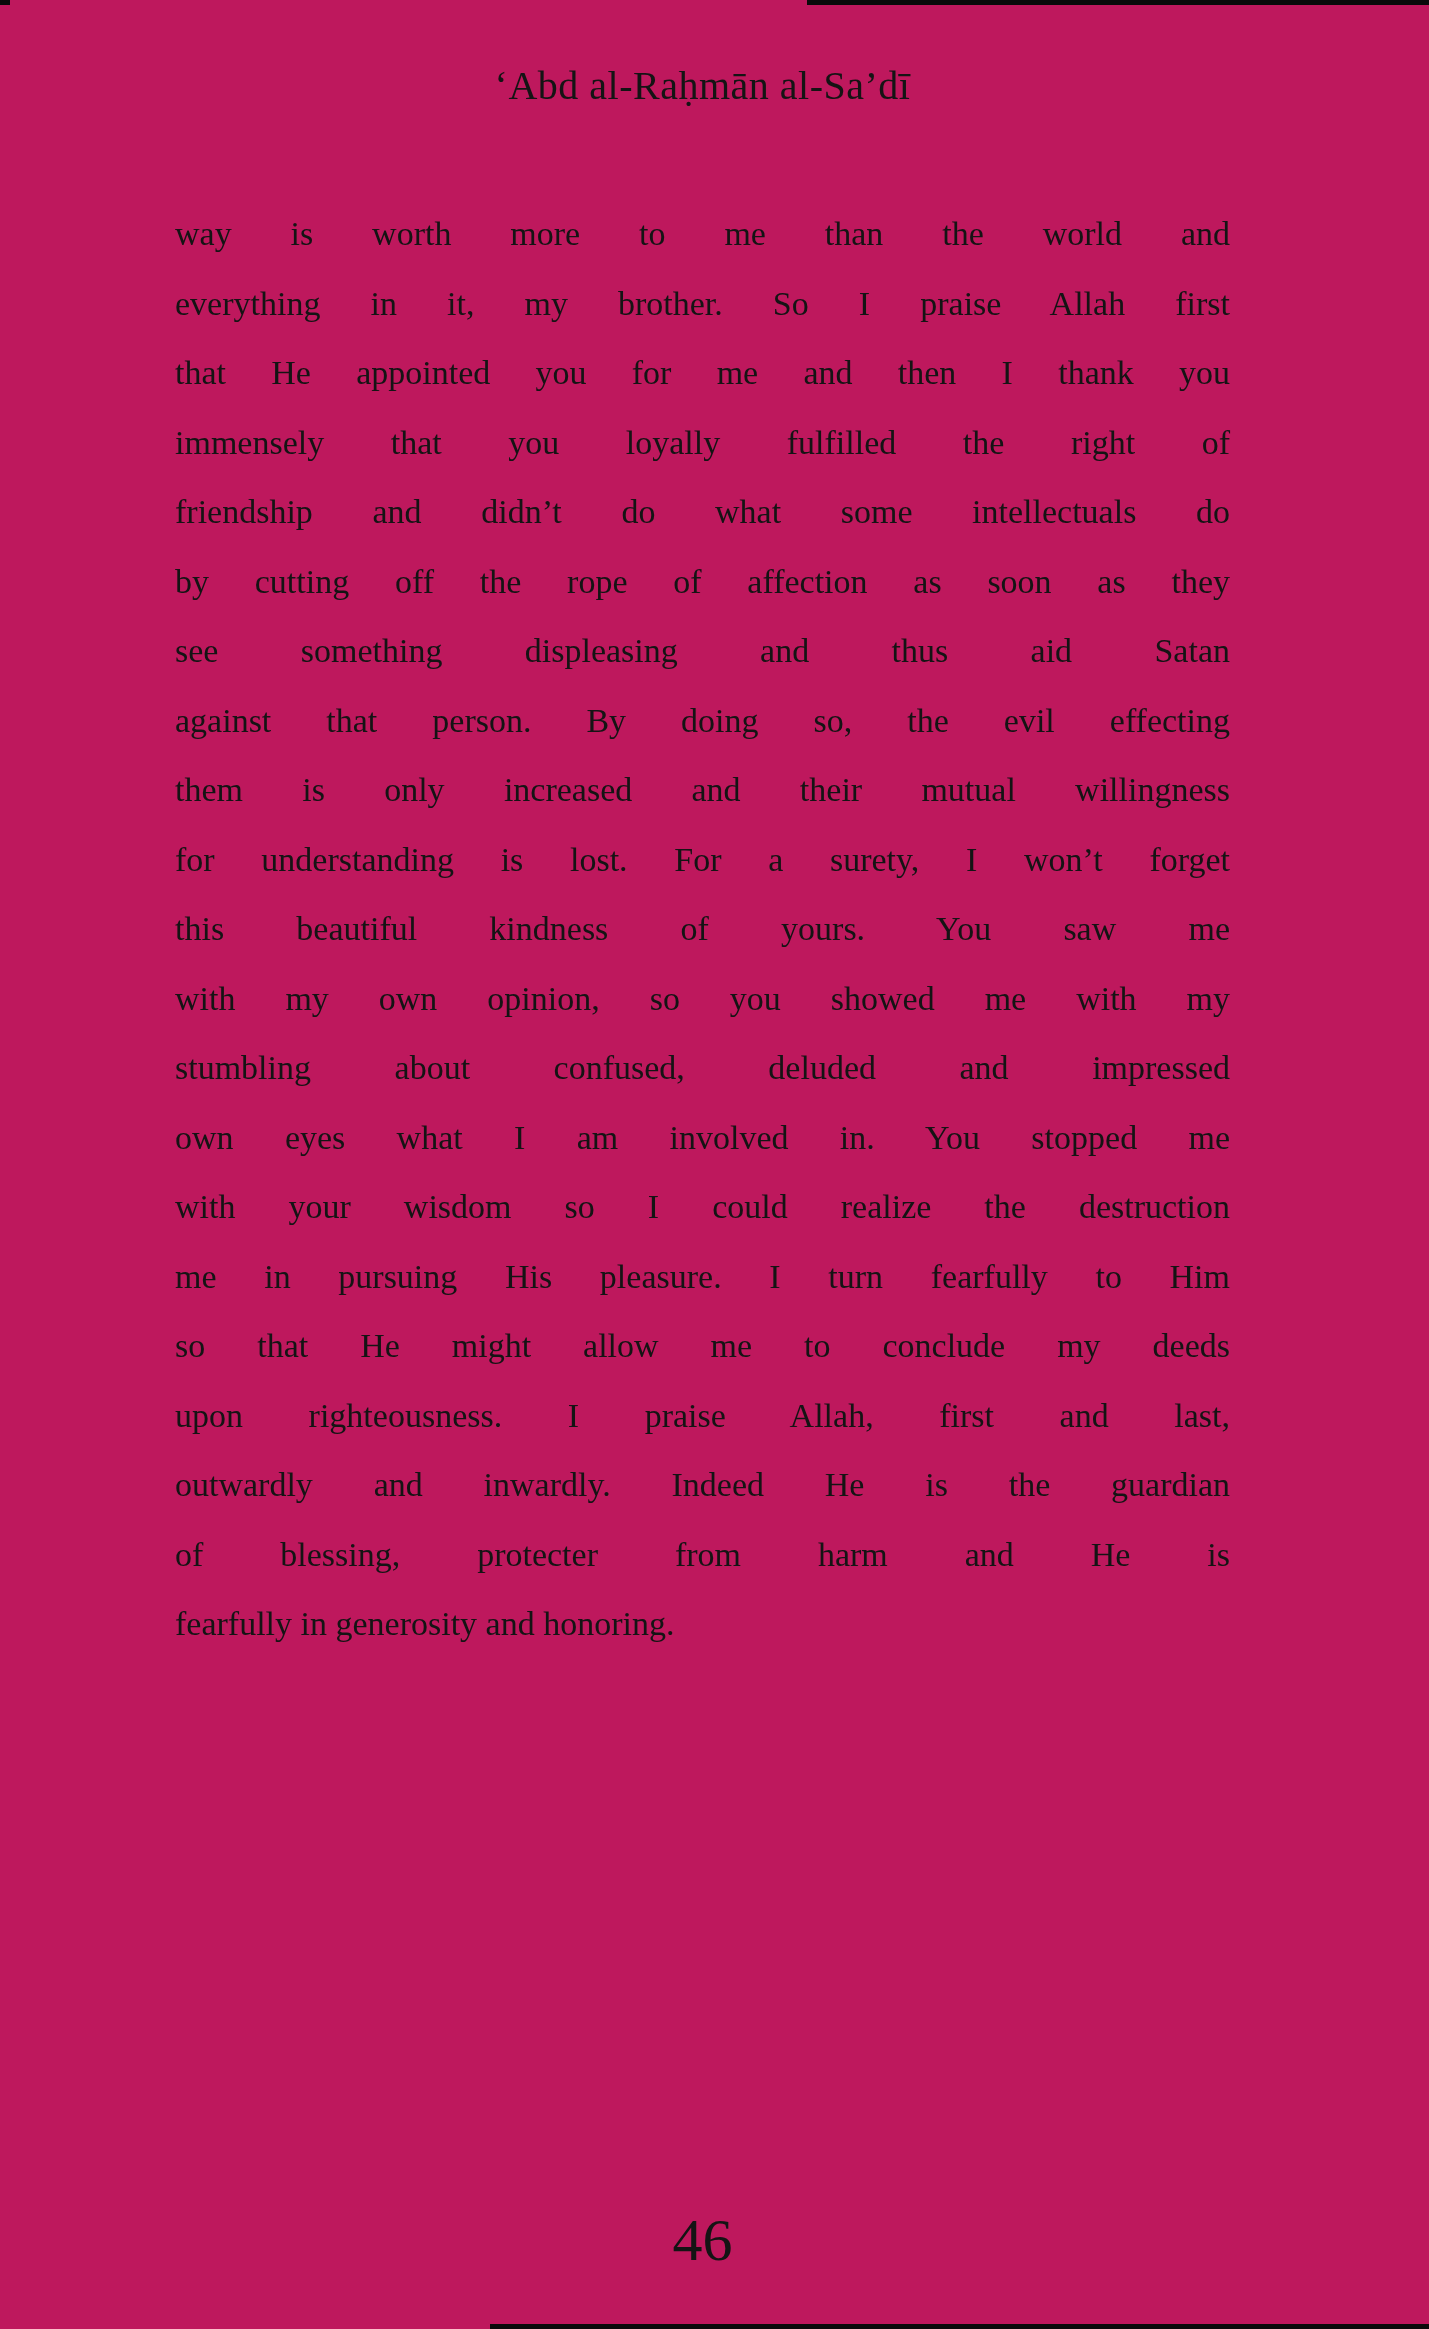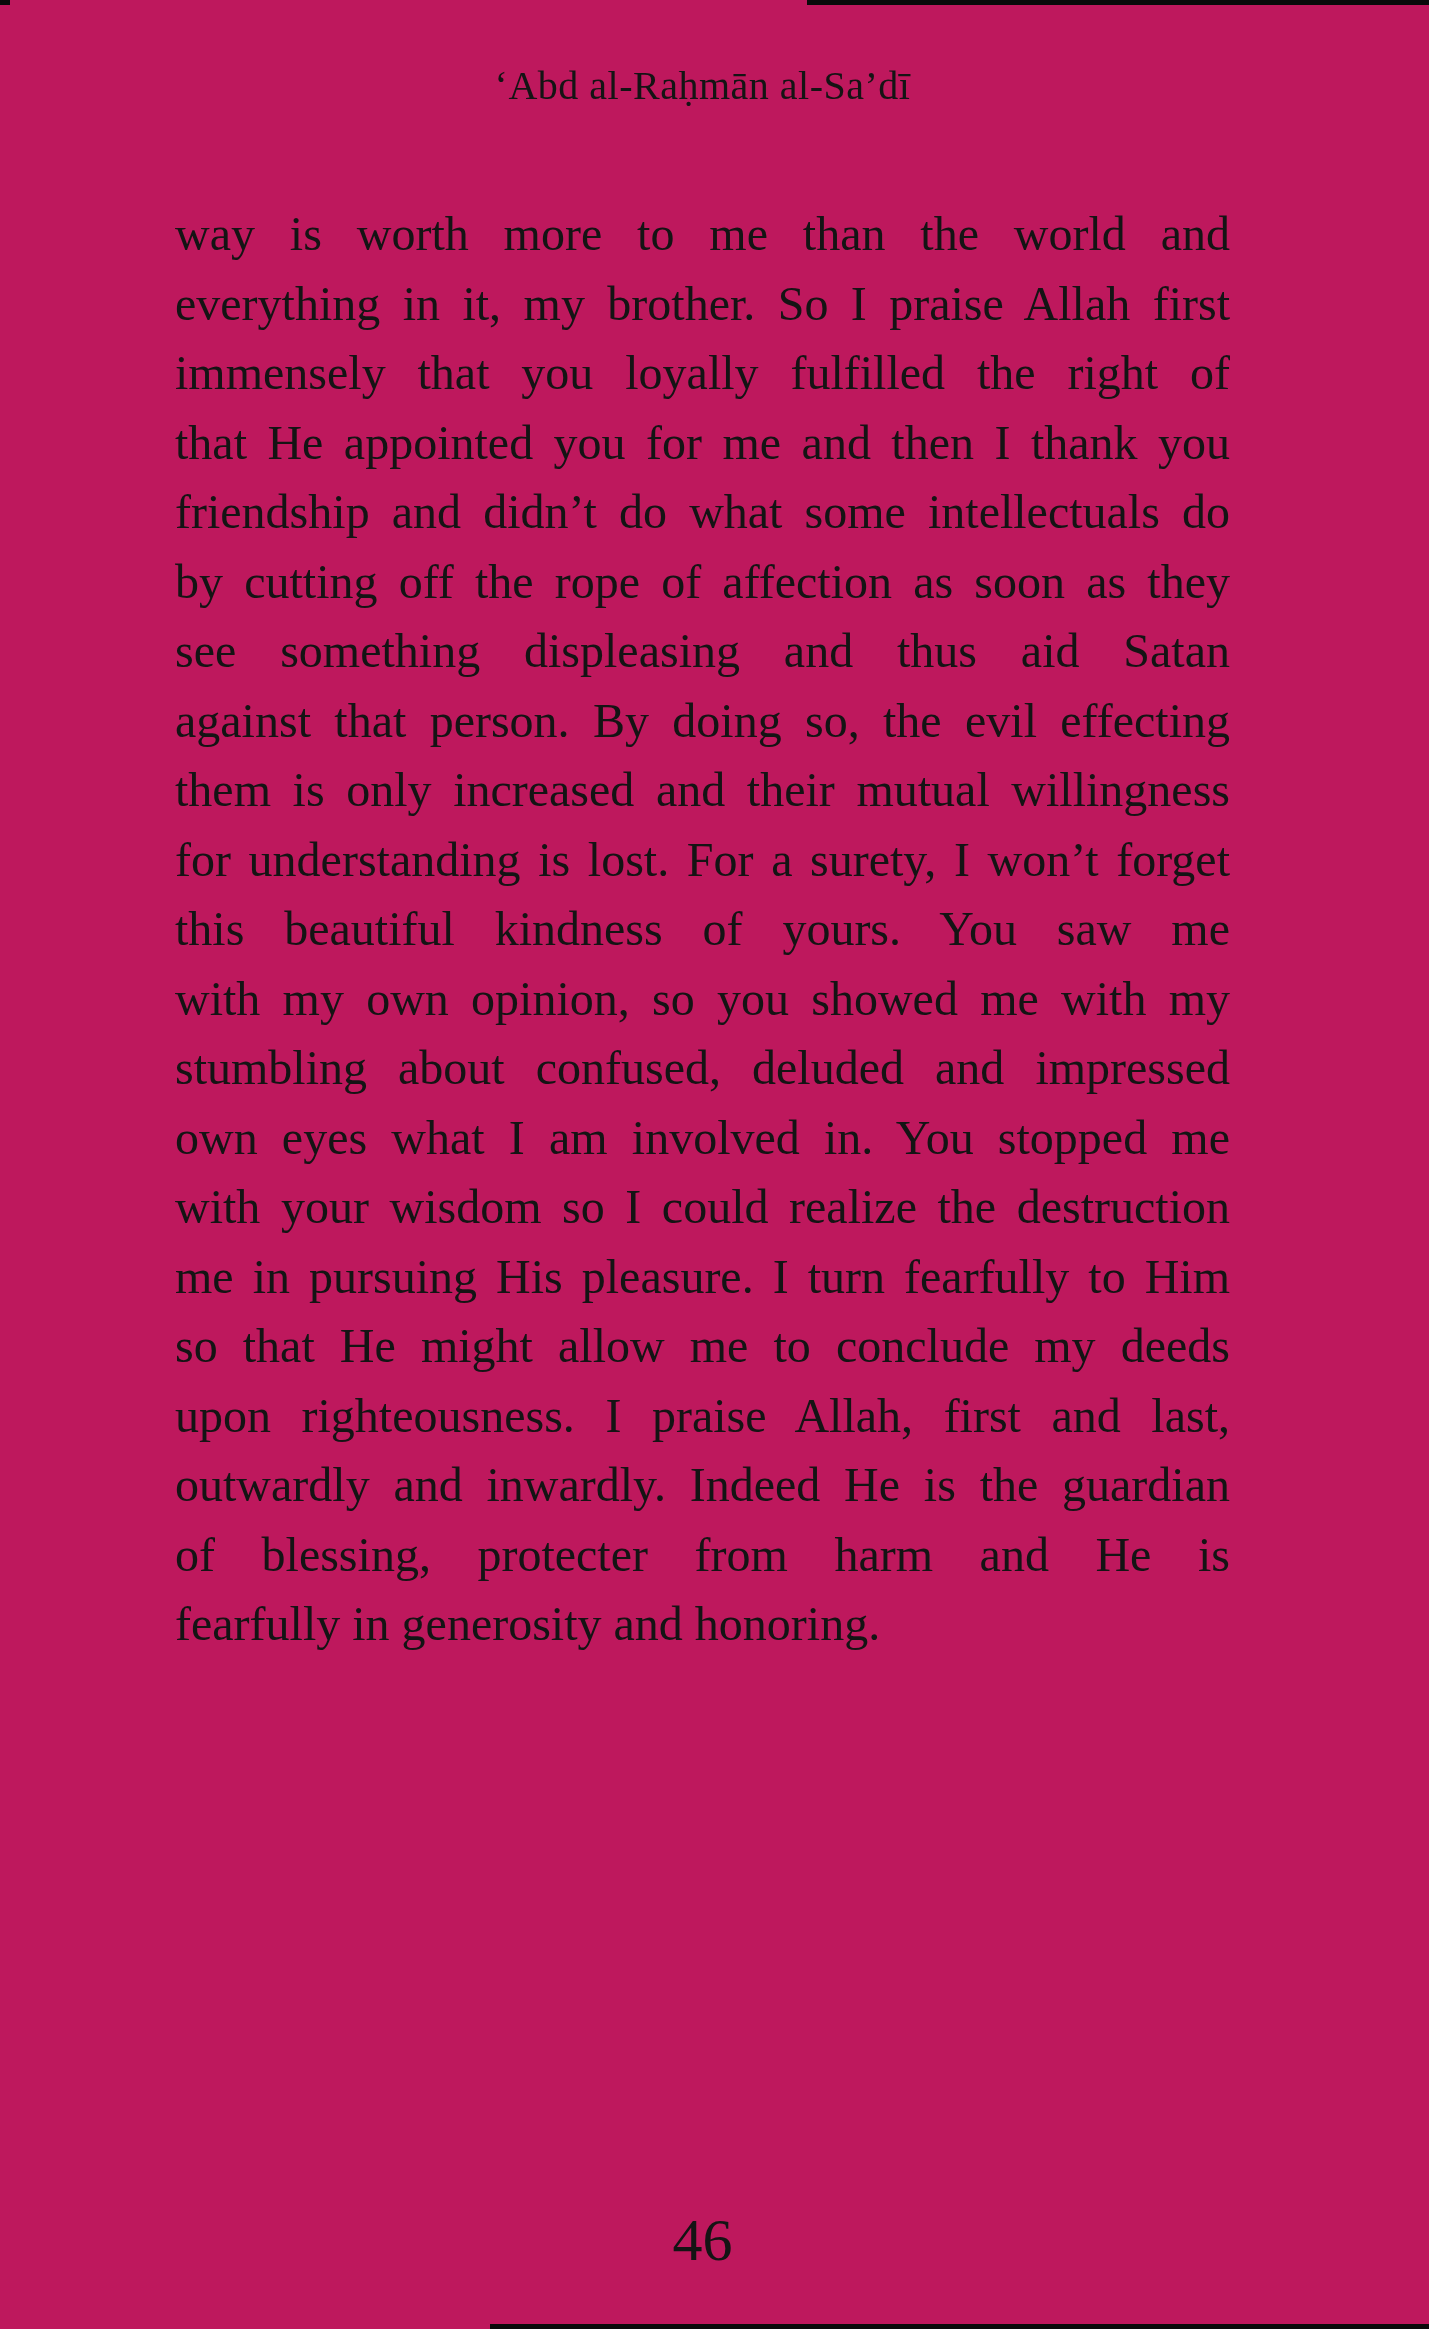--- a/index.html
+++ b/index.html
@@ -33,21 +33,21 @@
     text-align: center;
     font-size: 40px;
     letter-spacing: 0.5px;
     white-space: nowrap;
   }
   .body-text {
     position: absolute;
     left: 175px;
     top: 199px;
     width: 1055px;
-    font-size: 48px;
+    font-size: 34px;
     line-height: 69.5px;
   }
   .text-line {
     text-align: justify;
     text-align-last: justify;
     white-space: normal;
   }
   .text-line:last-child {
     text-align-last: left;
   }
@@ -67,22 +67,22 @@
   <div class="artifact top-left"></div>
   <div class="artifact top-right"></div>
   <div class="artifact bottom-right"></div>
 
   <div class="running-header">‘Abd al-Raḥmān al-Sa’dī</div>
 
   <div class="body-text">
 
   <div class="text-line">way is worth more to me than the world and</div>
       <div class="text-line">everything in it, my brother. So I praise Allah first</div>
+      <div class="text-line">that He appointed you for me and then I thank you</div>
       <div class="text-line">immensely that you loyally fulfilled the right of</div>
-      <div class="text-line">that He appointed you for me and then I thank you</div>
       <div class="text-line">friendship and didn’t do what some intellectuals do</div>
       <div class="text-line">by cutting off the rope of affection as soon as they</div>
       <div class="text-line">see something displeasing and thus aid Satan</div>
       <div class="text-line">against that person. By doing so, the evil effecting</div>
       <div class="text-line">them is only increased and their mutual willingness</div>
       <div class="text-line">for understanding is lost. For a surety, I won’t forget</div>
       <div class="text-line">this beautiful kindness of yours. You saw me</div>
       <div class="text-line">with my own opinion, so you showed me with my</div>
       <div class="text-line">stumbling about confused, deluded and impressed</div>
       <div class="text-line">own eyes what I am involved in. You stopped me</div>

